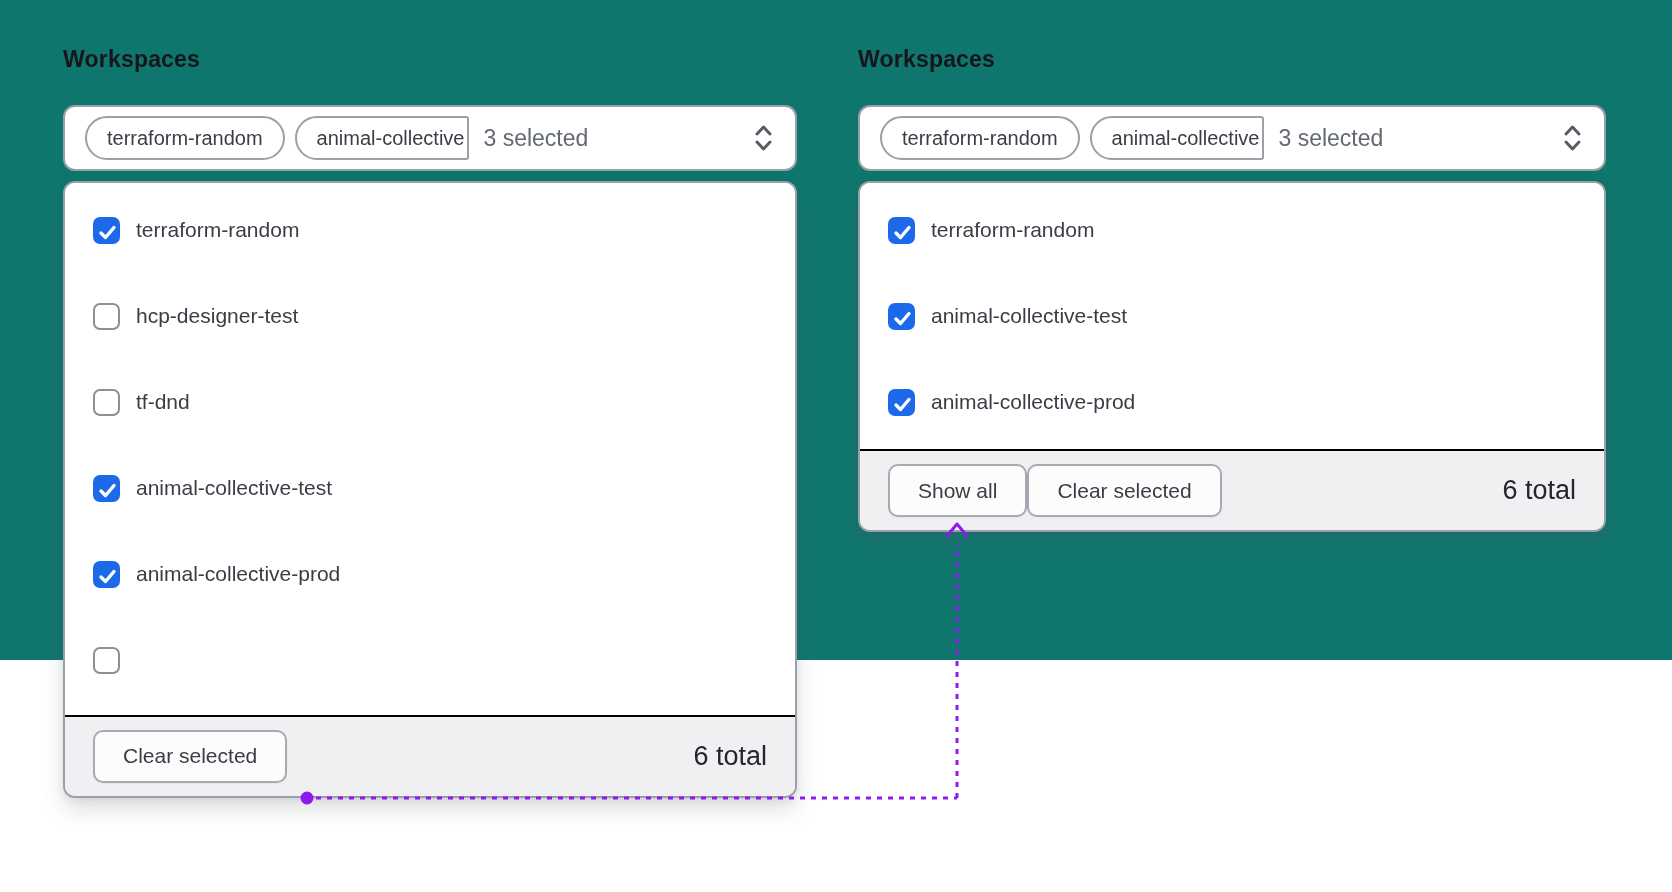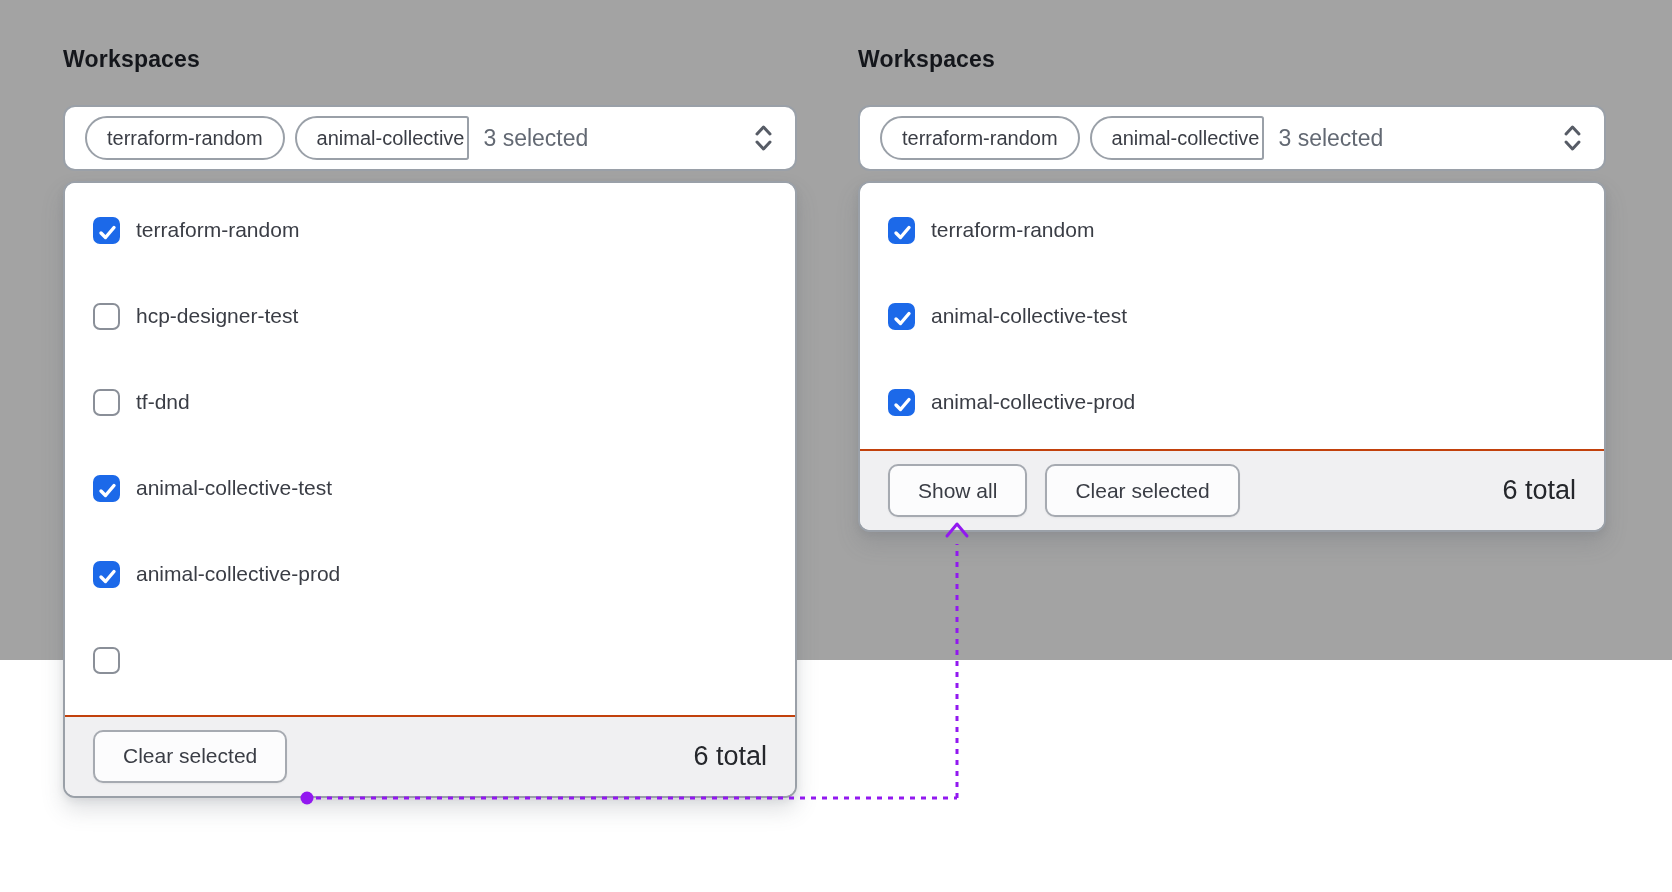--- a/index.html
+++ b/index.html
@@ -1,18 +1,18 @@
 <!DOCTYPE html>
 <html style="--check-blue: #1c69e9;"><head>
 <meta charset="utf-8">
 <style>
   * { box-sizing: border-box; margin: 0; padding: 0; }
   html, body { width: 1672px; height: 892px; background: #ffffff; overflow: hidden;
     font-family: "Liberation Sans", sans-serif; }
-  .stage { position: relative; width: 1672px; height: 660px; background: #a3a3a3; }
+  .stage { position: relative; width: 1672px; height: 660px; background: #0f766e; }
 
   .col { position: absolute; top: 46px; }
   .col-left  { left: 63px;  width: 734px; }
   .col-right { left: 858px; width: 748px; }
 
   .ws-label { font-size: 23px; font-weight: 700; color: #14161b; letter-spacing: .2px; }
 
   
   .toggle-bar { margin-top: 32px; height: 66px; background: #fff;
     border: 2px solid #9aa0a8; border-radius: 12px;
@@ -36,28 +36,28 @@
   .row-label .line + .line { margin-top: 10px; }
 
   .checkbox { width: 27px; height: 27px; border-radius: 7px; margin-right: 16px;
     flex-shrink: 0; background: #fff; border: 2px solid #8a8f98; position: relative;
     cursor: pointer; margin-top: 0.5px; }
   .checkbox svg { display: none; position: absolute; left: 2px; top: 3px; }
   .checkbox.checked { background: var(--check-blue, #1c69e9); border-color: var(--check-blue, #1c69e9); }
   .checkbox.checked svg { display: block; }
 
   
-  .footer { background: #f0f0f2; border-top: 2px solid #c2410c;
+  .footer { background: #f0f0f2; border-top: 2px solid #000000;
     display: flex; align-items: center; padding: 13px 28px; }
   .btn { height: 53px; padding: 0 28px; background: #fcfcfd;
     border: 2px solid #a6aab1; border-radius: 10px;
     font-size: 21px; color: #3a3d45; font-family: "Liberation Sans", sans-serif;
     display: flex; align-items: center; cursor: pointer; white-space: nowrap;
     box-shadow: 0 1px 2px rgba(0,0,0,.05); }
-  .btn + .btn { margin-left: 18px; }
+  .btn + .btn { }
   .total { margin-left: auto; font-size: 27px; color: #25272c; }
 
   
   .annotation { position: absolute; left: 0; top: 0; width: 1672px; height: 892px;
     pointer-events: none; z-index: 40; }
 </style>
 </head>
 <body>
 
 <div class="stage">

